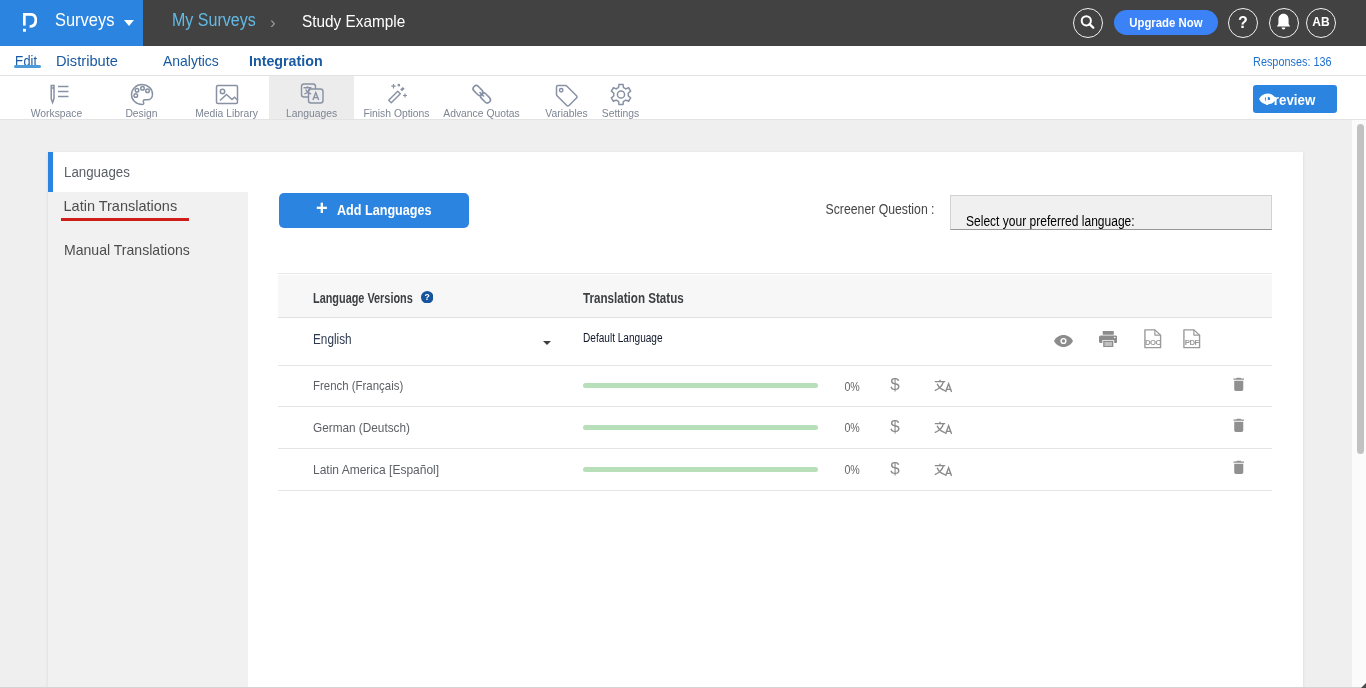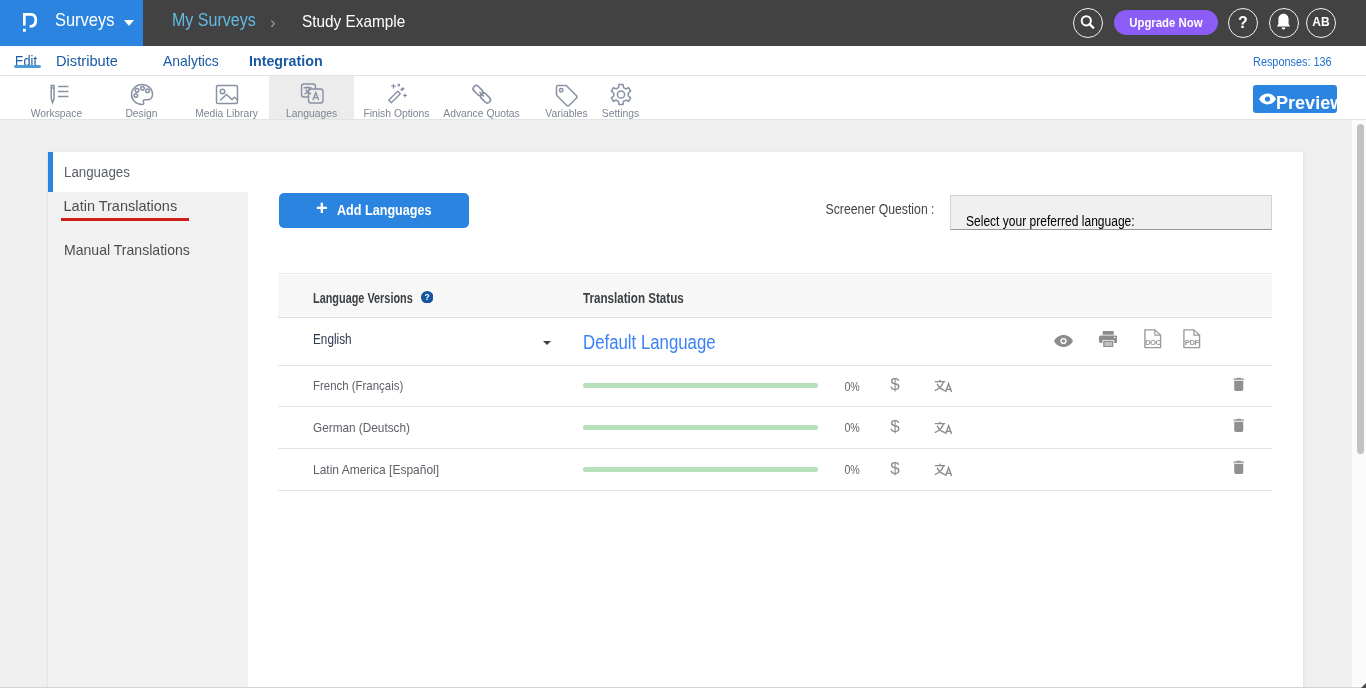--- a/index.html
+++ b/index.html
@@ -12,41 +12,41 @@
 
 #topbar { position:absolute; left:0; top:0; width:1366px; height:46px; background:#424242; }
 #logo { position:absolute; left:0; top:0; width:143px; height:46px; background:#2b85e0; }
 #logo svg { position:absolute; left:23px; top:13px; }
 #logo .t { position:absolute; left:55px; top:9px; font-size:19px; color:#fff; }
 #logo .c { position:absolute; left:124px; top:20px; width:0; height:0; border-left:5.5px solid transparent; border-right:5.5px solid transparent; border-top:6px solid #fff; }
 #bc1 { position:absolute; left:172px; top:10px; font-size:18px; color:#62bae4; }
 #bcs { position:absolute; left:270px; top:12.5px; font-size:17px; color:#9b9b9b; }
 #bc2 { position:absolute; left:302px; top:12px; font-size:16.5px; color:#fff; }
 .circ { position:absolute; top:8px; width:30px; height:30px; border:1.5px solid #f2f2f2; border-radius:50%; }
-#upgrade { position:absolute; left:1114px; top:10px; width:104px; height:25px; background:#8b5cf6; border-radius:12.5px; color:#fff; font-size:13px; font-weight:bold; text-align:center; line-height:25px; }
+#upgrade { position:absolute; left:1114px; top:10px; width:104px; height:25px; background:#3b82f6; border-radius:12.5px; color:#fff; font-size:13px; font-weight:bold; text-align:center; line-height:25px; }
 #qm { color:#fff; font-weight:bold; font-size:16px; text-align:center; line-height:27px; }
 #ab { color:#fff; font-weight:bold; font-size:12px; text-align:center; line-height:27px; letter-spacing:0.2px; }
 
 
 #navrow { position:absolute; left:0; top:46px; width:1366px; height:30px; background:#fff; border-bottom:1px solid #e2e2e2; }
 .nav { position:absolute; top:5.5px; font-size:15px; color:#1a5aa2; }
 #editline { position:absolute; left:14px; top:18.5px; width:26.5px; height:3px; background:#4b9bdb; border-radius:1.5px; }
 #resp { position:absolute; right:34px; top:7.5px; font-size:13.5px; color:#1f6fd0; }
 
 
 #toolbar { position:absolute; left:0; top:76px; width:1366px; height:44px; background:#fff; border-bottom:1px solid #e3e3e3; }
 .titem { position:absolute; top:0; width:85px; height:43px; text-align:center; }
 .titem.active { background:#ececec; }
 .titem svg { margin-top:6px; }
 .titem .lb { margin-top:-5px; font-size:11px; color:#7d8593; transform:scaleX(0.94); transform-origin:50% 50%; white-space:pre; }
 #urlbox { position:absolute; left:976px; top:9px; width:267.5px; height:28px; background:#fff; border:1px solid #c9c9c9; border-radius:3px; }
 #urlbox .u { position:absolute; left:11px; top:6px; font-size:13.5px; color:#3a3a3a; white-space:pre; }
 #urlbox .pe { position:absolute; right:0; top:0; width:36.5px; height:26px; background:#ececec; border-left:1px solid #c9c9c9; border-radius:0 2px 2px 0; text-align:center; }
 #previewbtn { position:absolute; left:1253px; top:9px; width:84px; height:28px; background:#2b85e0; border-radius:3px; color:#fff; }
-#previewbtn .t { position:absolute; left:23px; top:6.5px; font-size:19px; font-weight:bold; }
+#previewbtn .t { position:absolute; left:12px; top:6.5px; font-size:14px; font-weight:bold; }
 
 
 #card { position:absolute; left:48px; top:152px; width:1255px; height:536px; background:#fff; box-shadow:0 1px 3px rgba(0,0,0,0.10); }
 #side-head { position:absolute; left:0; top:0; width:200px; height:40px; background:#fff; }
 #side-head .bar { position:absolute; left:0; top:0; width:5px; height:40px; background:#2b85e0; }
 #side-head .t { position:absolute; left:15.5px; top:12px; font-size:14px; color:#5a6067; }
 #side-body { position:absolute; left:0; top:40px; width:200px; height:496px; background:#f1f1f1; }
 .sitem { position:absolute; left:15.5px; font-size:14.5px; color:#4d4d4d; }
 #redline { position:absolute; left:12.5px; top:66px; width:128px; height:3px; background:#cf1d17; }
 
@@ -225,21 +225,21 @@
       <span class="th" style="left:35px;"><span class="sx" style="transform:scaleX(0.777);">Language Versions</span></span>
       <svg width="12.5" height="12.5" viewBox="0 0 13 13" style="position:absolute;left:142.5px;top:15.5px;">
           <circle cx="6.5" cy="6.5" r="6.5" fill="#17549e"></circle>
           <text x="6.5" y="9.8" font-family="Liberation Sans,sans-serif" font-size="9" font-weight="bold" fill="#fff" text-anchor="middle">?</text>
         </svg>
       <span class="th" style="left:305px;"><span class="sx" style="transform:scaleX(0.83);">Translation Status</span></span>
     </div>
     <div class="row" style="top:44px; height:48px;">
       <span class="lname" style="top:13.2px; color:#2f3a4f; font-size:14px;"><span class="sx" style="transform:scaleX(0.84);">English</span></span>
       <span style="position:absolute; left:265px; top:22.5px; width:0; height:0; border-left:4px solid transparent; border-right:4px solid transparent; border-top:4.5px solid #3c4043;"></span>
-      <span style="position:absolute; left:305px; top:13.2px; font-size:20px; color:#3b82f6;"><span class="sx" style="transform:scaleX(0.84);">Default Language</span></span>
+      <span style="position:absolute; left:305px; top:13.2px; font-size:12px; color:#0f172a;"><span class="sx" style="transform:scaleX(0.84);">Default Language</span></span>
       <svg width="19" height="12" viewBox="0 0 19 12" style="position:absolute;left:776px;top:16.5px;">
           <path d="M9.5 0 C5.4 0 1.8 2.4 0 6 C1.8 9.6 5.4 12 9.5 12 C13.6 12 17.2 9.6 19 6 C17.2 2.4 13.6 0 9.5 0 Z" fill="#8c8c8c"></path>
           <circle cx="9.5" cy="6" r="3.1" fill="#fff"></circle>
           <circle cx="9.5" cy="6" r="1.7" fill="#8c8c8c"></circle>
         </svg>
       <svg width="18.5" height="16" viewBox="0 0 18.5 16" style="position:absolute;left:820.5px;top:13px;">
           <g fill="#8c8c8c">
             <rect x="3.7" y="0" width="11.1" height="3.7" rx="0.4"></rect>
             <path d="M1.8 4.6 L16.7 4.6 C17.7 4.6 18.5 5.4 18.5 6.4 L18.5 10.2 C18.5 11.2 17.7 12 16.7 12 L15.2 12 L15.2 9.2 L3.3 9.2 L3.3 12 L1.8 12 C0.8 12 0 11.2 0 10.2 L0 6.4 C0 5.4 0.8 4.6 1.8 4.6 Z"></path>
             <rect x="4.2" y="10" width="10.1" height="6"></rect>

